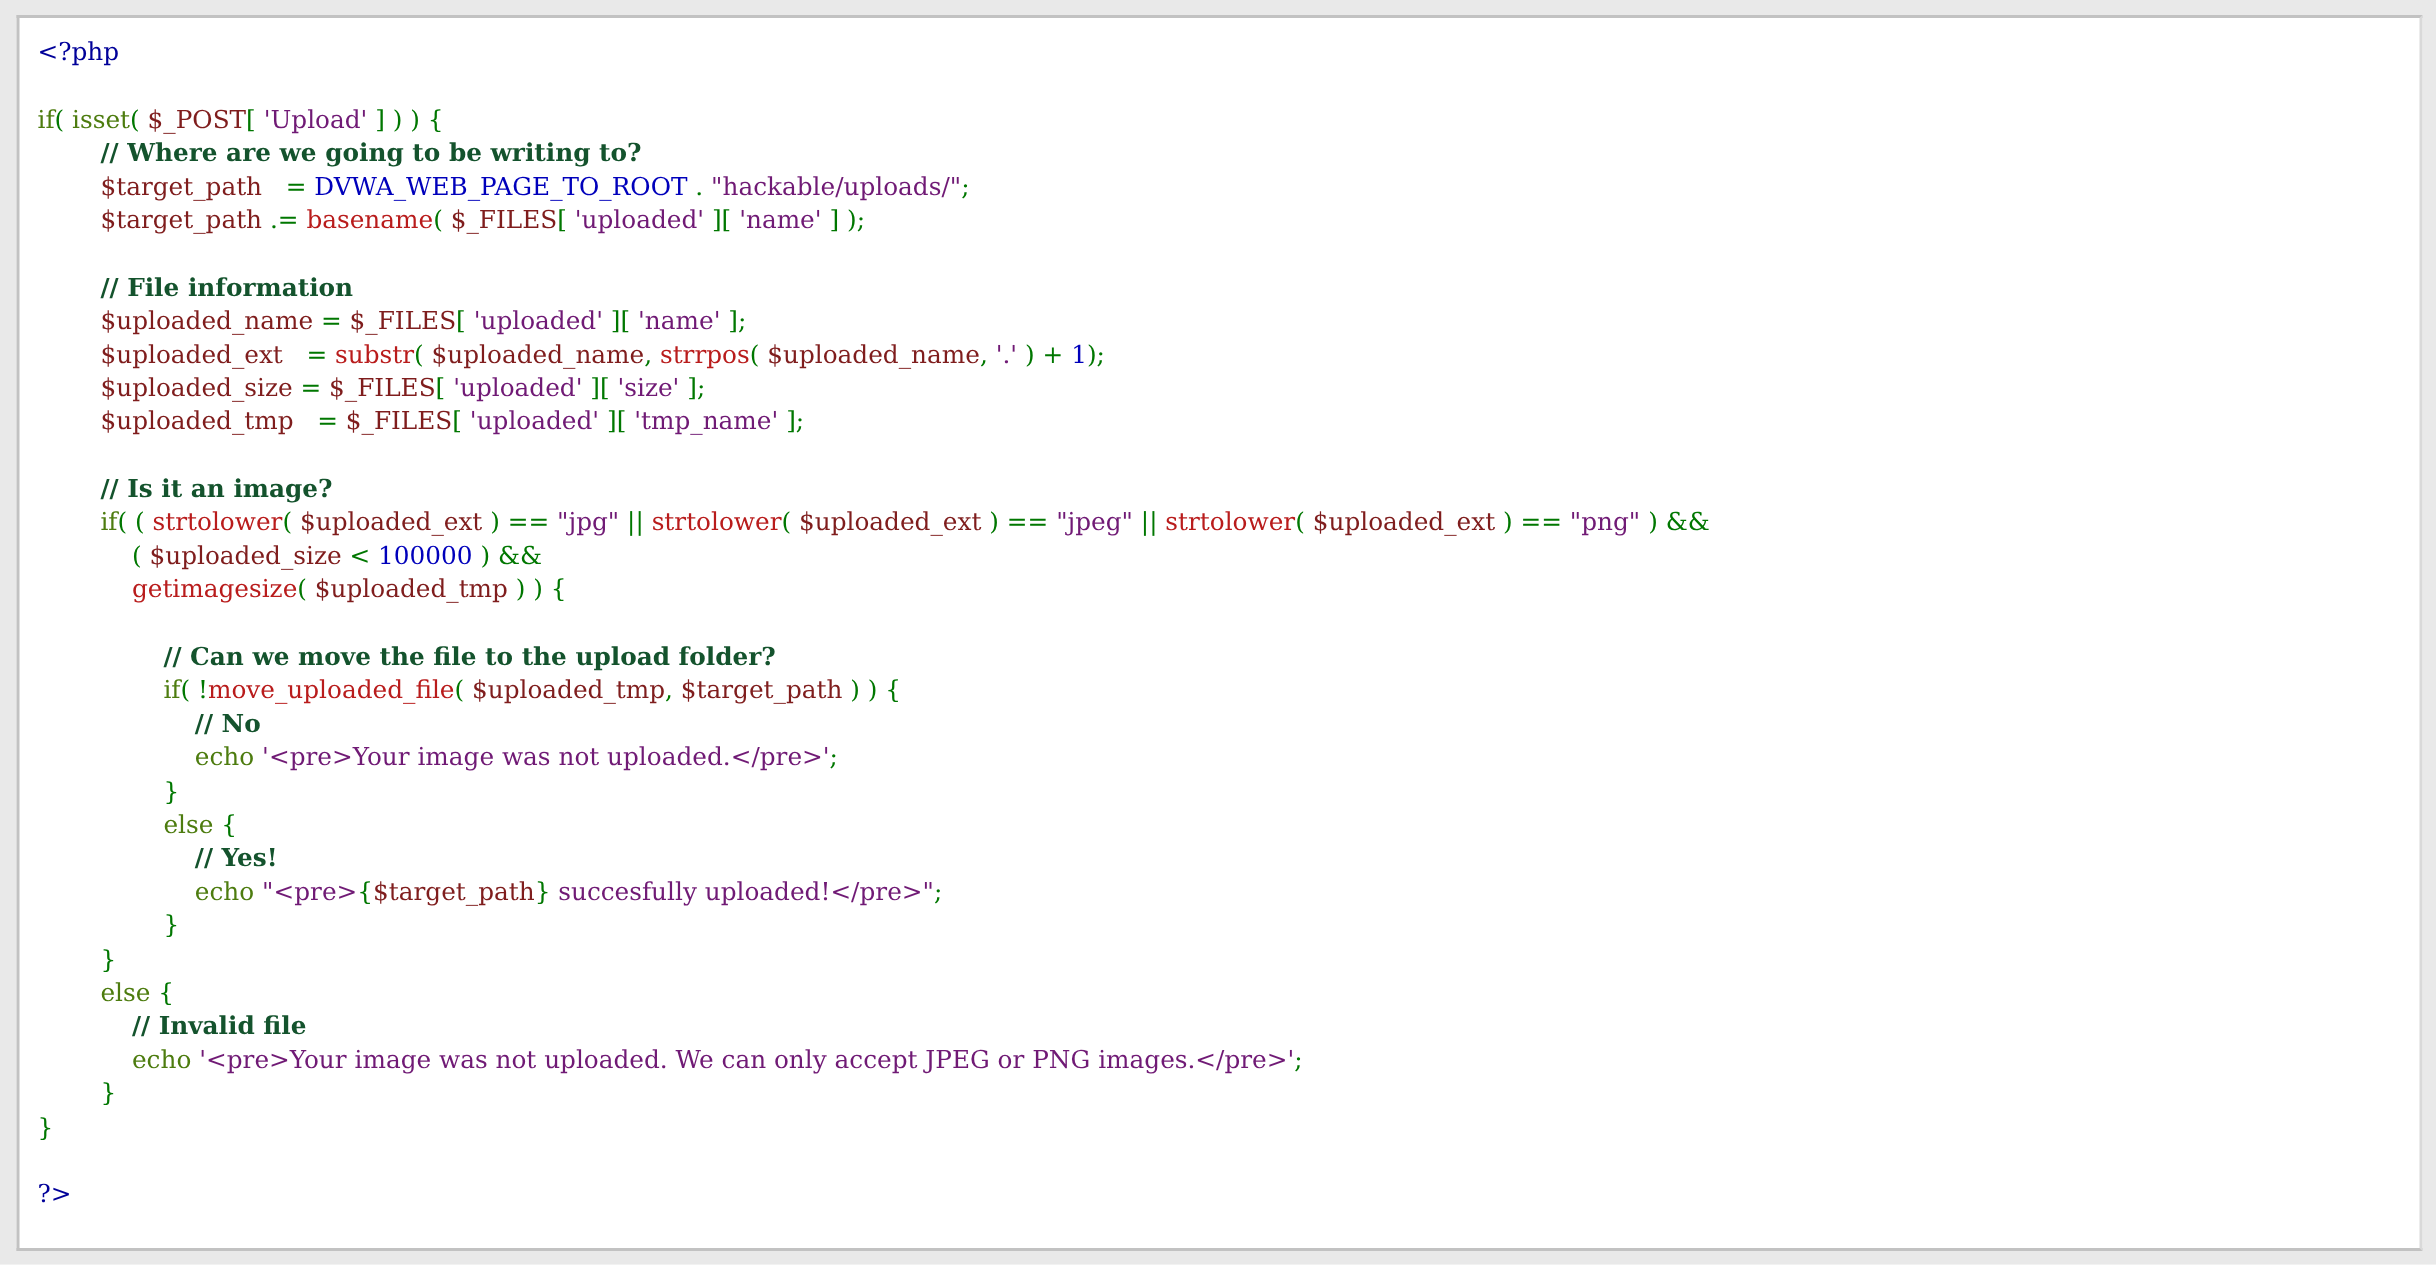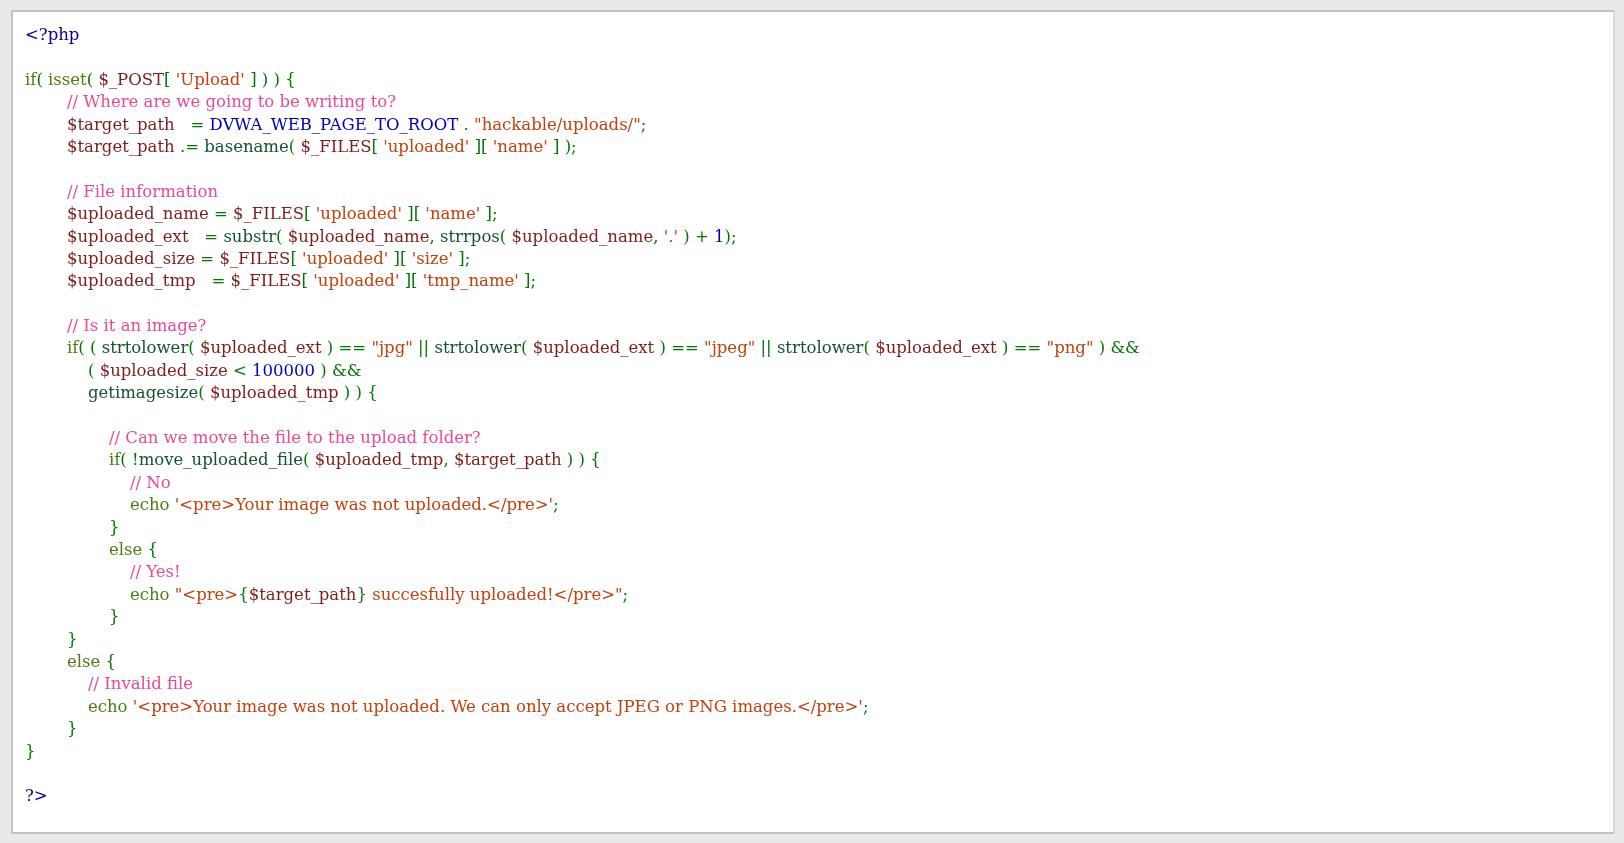--- a/index.html
+++ b/index.html
@@ -36,24 +36,24 @@
     line-height: 22.4px;
     white-space: pre;
     color: #333333;
     letter-spacing: 0px;
     overflow: hidden;
   }
   .ln { display: block; height: 22.4px; }
   
   .t-default { color: #000000; }
   .t-kw      { color: #4d7c0f; }
-  .t-cmt     { color: #ec4899; }
-  .t-str     { color: #c2410c; }
+  .t-cmt     { color: #14532d; font-weight: bold; }
+  .t-str     { color: #701a75; }
   .t-var     { color: #7f1d1d; }
-  .t-fn      { color: #14532d; text-align: right; }
+  .t-fn      { color: #b91c1c; text-align: right; }
   .t-const   { color: #0000bb; text-align: center; }
   .t-num     { color: #0000bb; }
   .t-tag     { color: #000099; }
   .t-punct   { color: #007700; }
 </style>
 </head>
 <body>
 
 <div id="page-root">
   <div id="code-frame">

